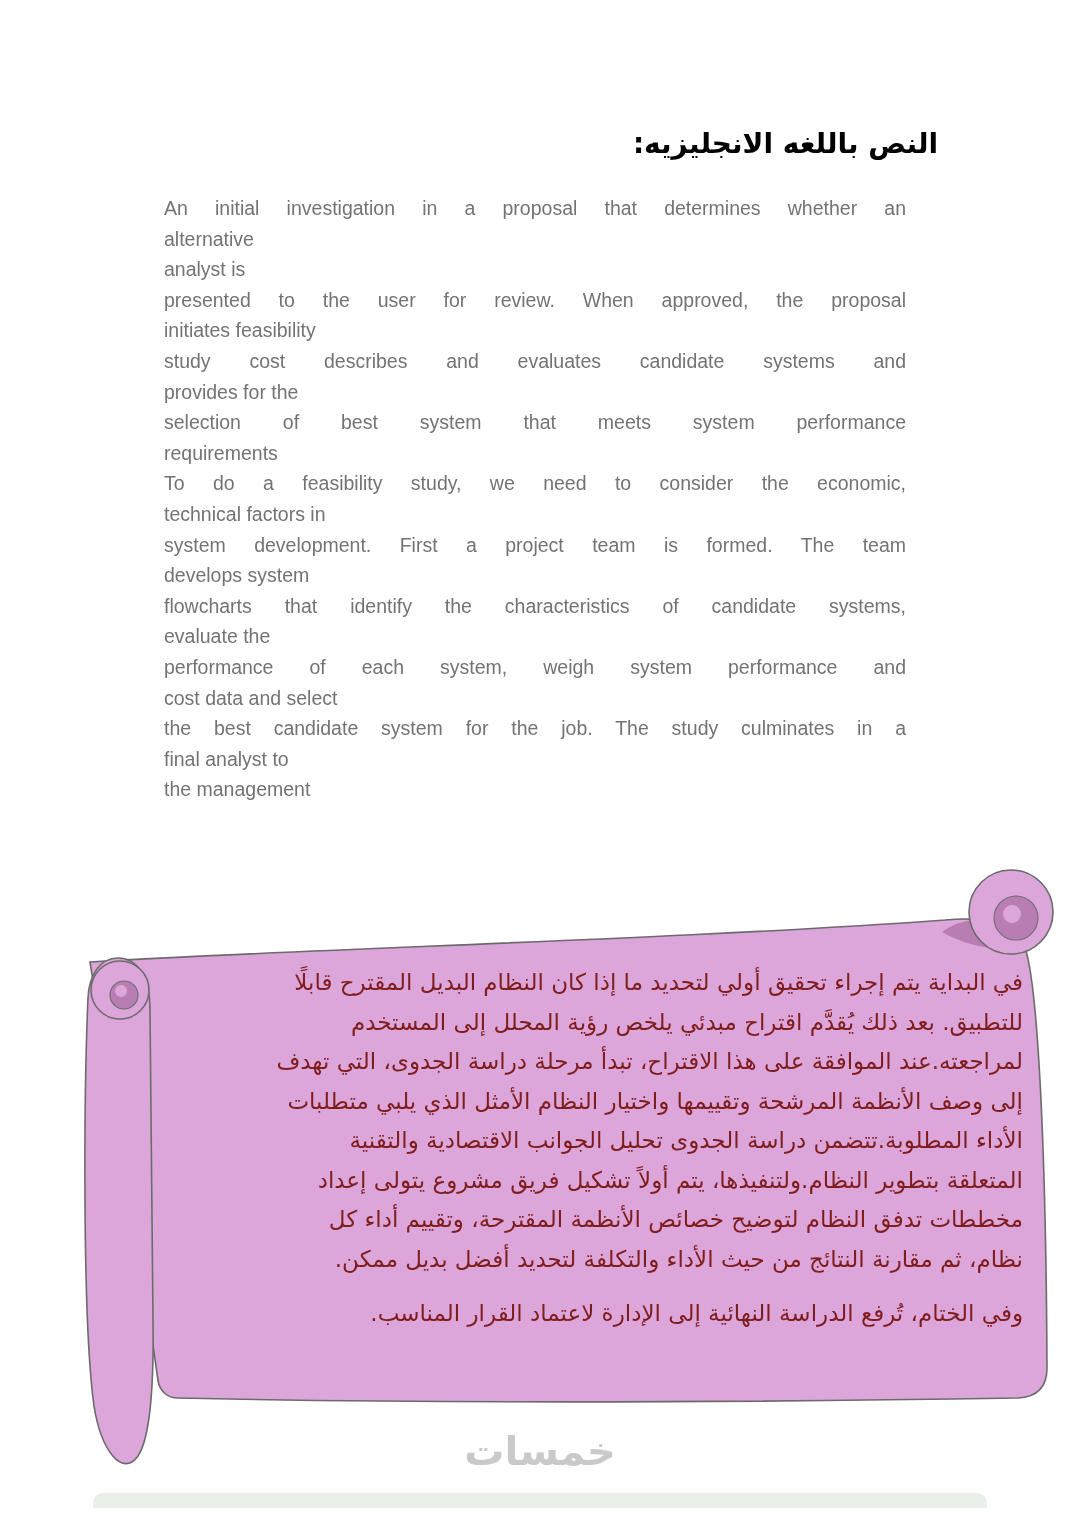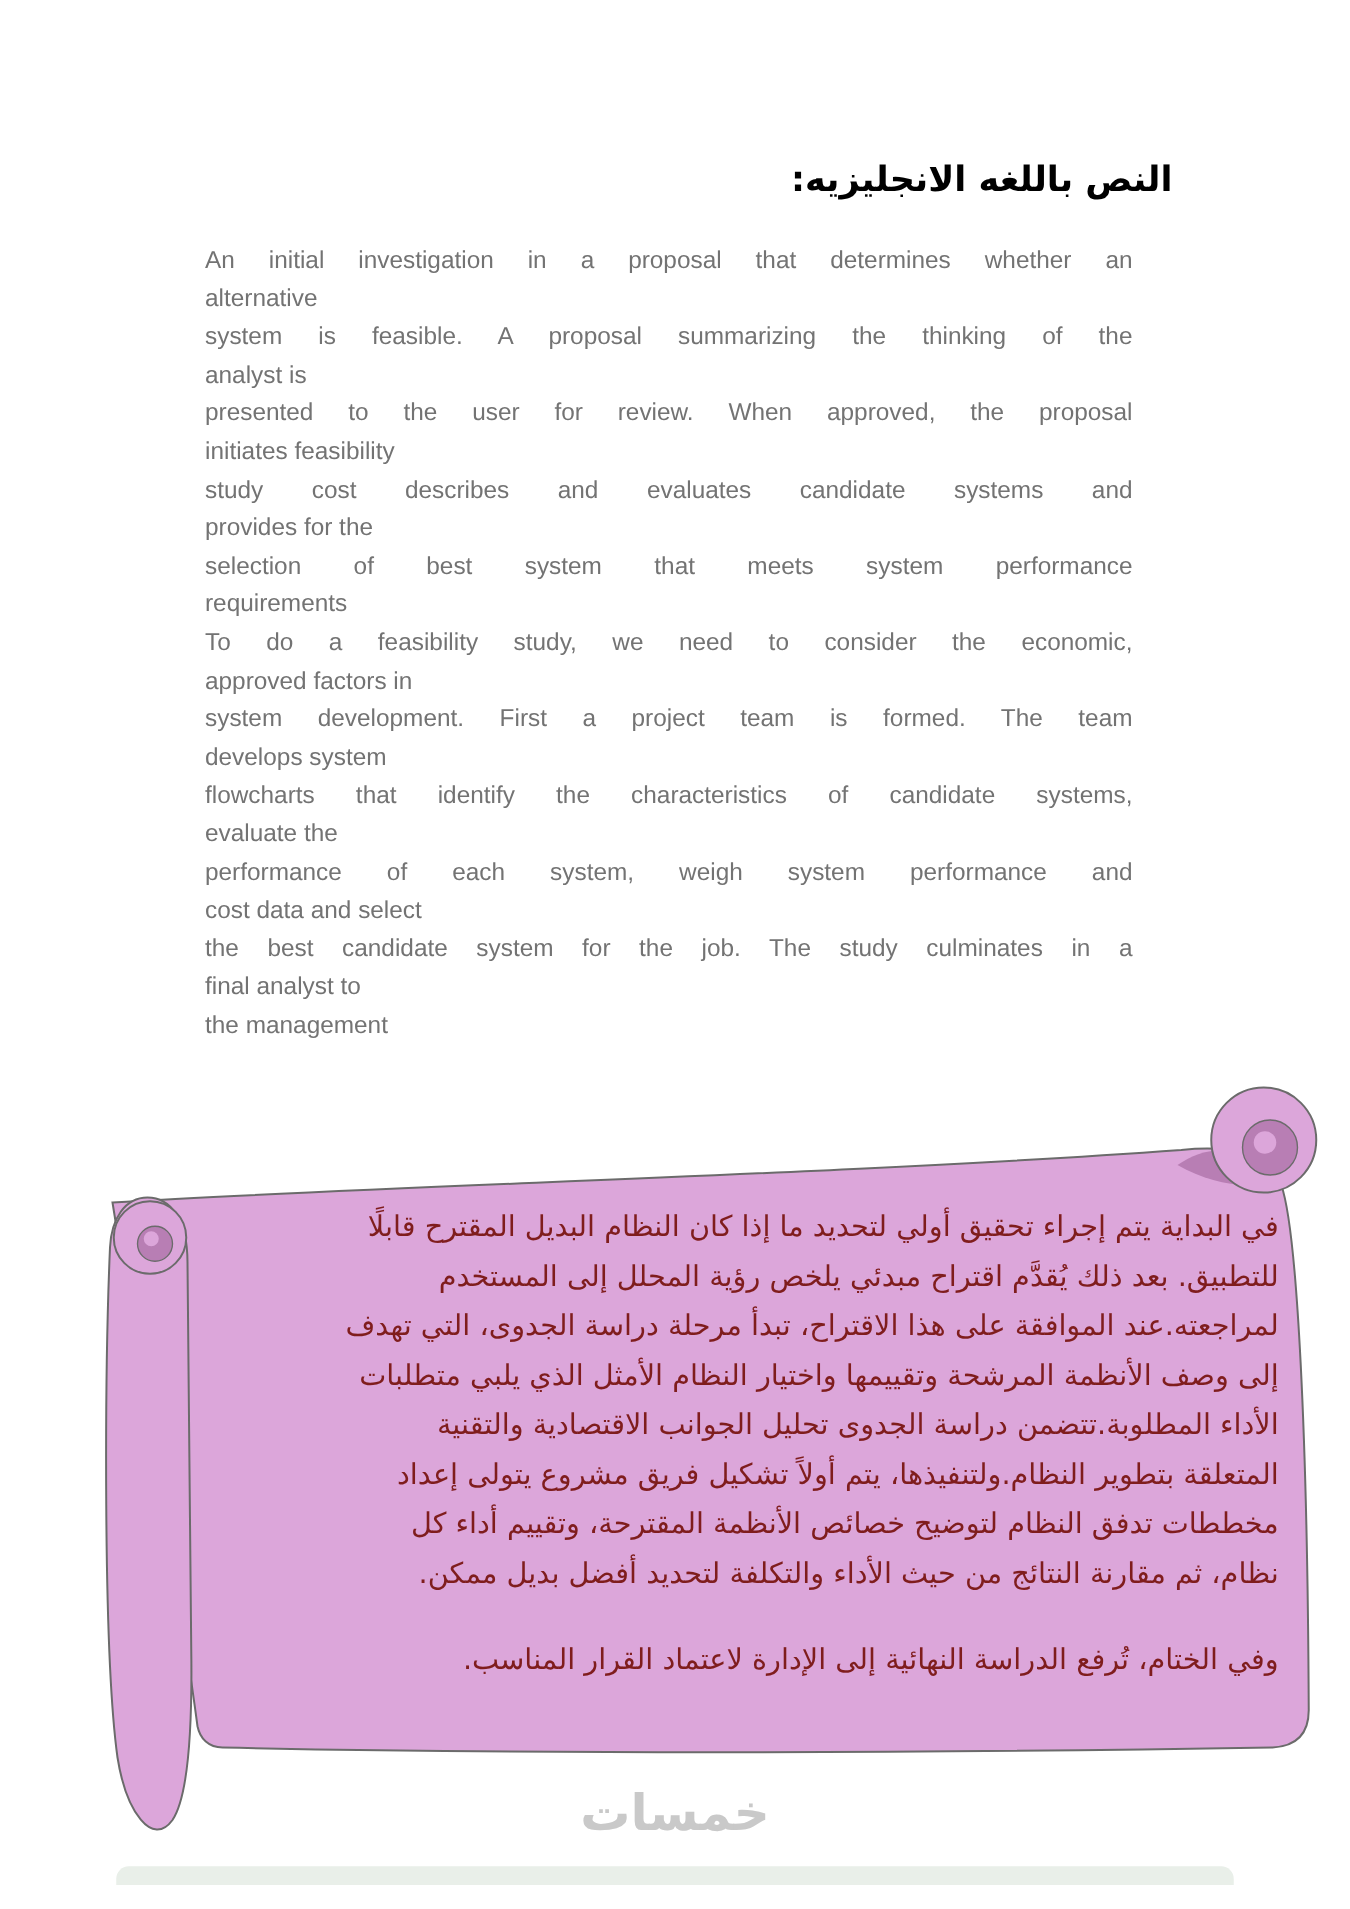--- a/index.html
+++ b/index.html
@@ -52,21 +52,21 @@
 
   #scroll-text{
     position:absolute;
     left:195px;top:963px;width:828px;
     direction:rtl;
     font-family:"DejaVu Sans", sans-serif;
     font-size:23px;line-height:39.5px;
     color:#7f1d1d;
   }
   .ar-line{white-space:nowrap;text-align:right;}
-  .closing{margin-top:30px;}
+  .closing{margin-top:15px;}
 
   #watermark{
     position:absolute;
     left:0;top:1428px;width:100%;
     text-align:center;
     direction:rtl;
     font-family:"DejaVu Sans", sans-serif;
     font-weight:bold;
     font-size:40px;
     letter-spacing:1px;
@@ -83,30 +83,29 @@
 </head>
 <body>
 
 <div class="page">
 
   <div id="heading-en" class="heading-ar">النص باللغه الانجليزيه:</div>
 
   <div id="english-block">
       <div class="en-line stretch">An initial investigation in a proposal that determines whether an</div>
       <div class="en-line">alternative</div>
-      <div class="en-line stretch">system is feasible. A proposal summarizing the thinking of the</div>
       <div class="en-line">analyst is</div>
       <div class="en-line stretch">presented to the user for review. When approved, the proposal</div>
       <div class="en-line">initiates feasibility</div>
       <div class="en-line stretch">study cost describes and evaluates candidate systems and</div>
       <div class="en-line">provides for the</div>
       <div class="en-line stretch">selection of best system that meets system performance</div>
       <div class="en-line">requirements</div>
       <div class="en-line stretch">To do a feasibility study, we need to consider the economic,</div>
-      <div class="en-line">approved factors in</div>
+      <div class="en-line">technical factors in</div>
       <div class="en-line stretch">system development. First a project team is formed. The team</div>
       <div class="en-line">develops system</div>
       <div class="en-line stretch">flowcharts that identify the characteristics of candidate systems,</div>
       <div class="en-line">evaluate the</div>
       <div class="en-line stretch">performance of each system, weigh system performance and</div>
       <div class="en-line">cost data and select</div>
       <div class="en-line stretch">the best candidate system for the job. The study culminates in a</div>
       <div class="en-line">final analyst to</div>
       <div class="en-line">the management</div>
     </div>

